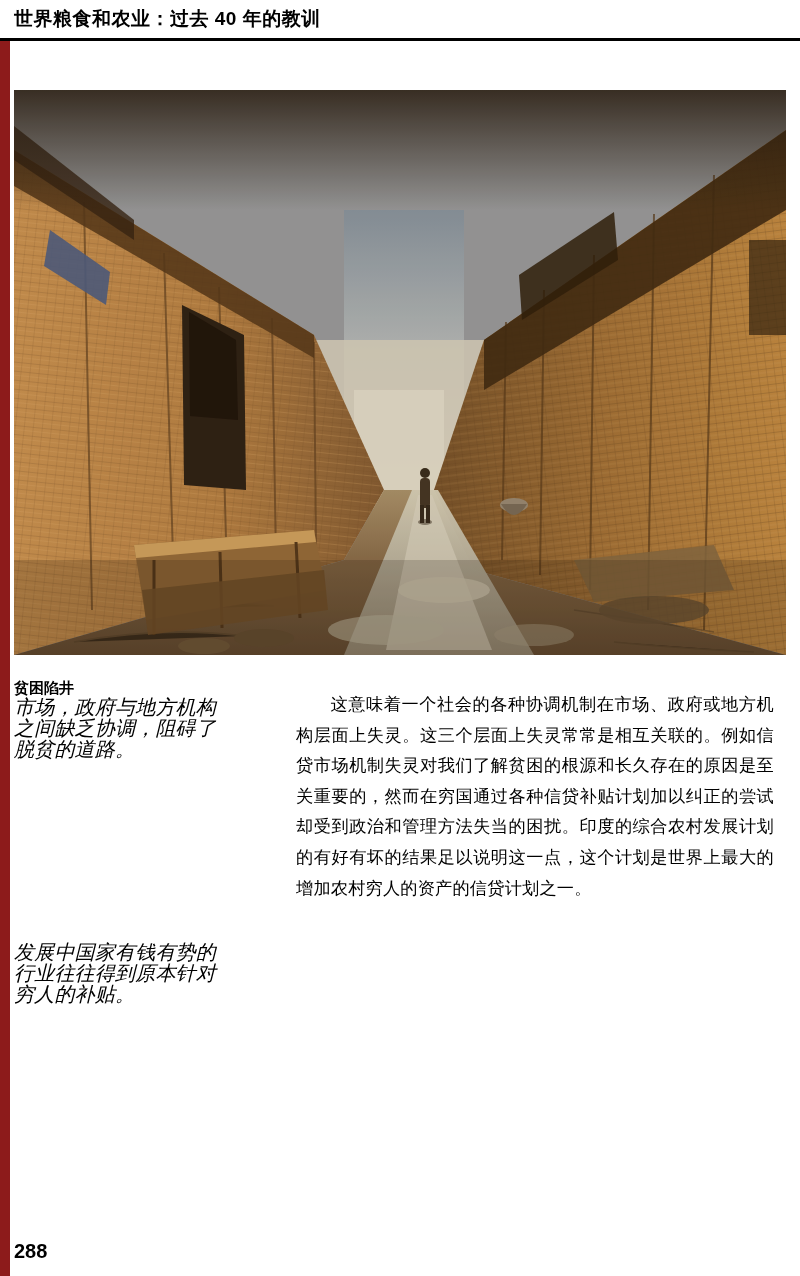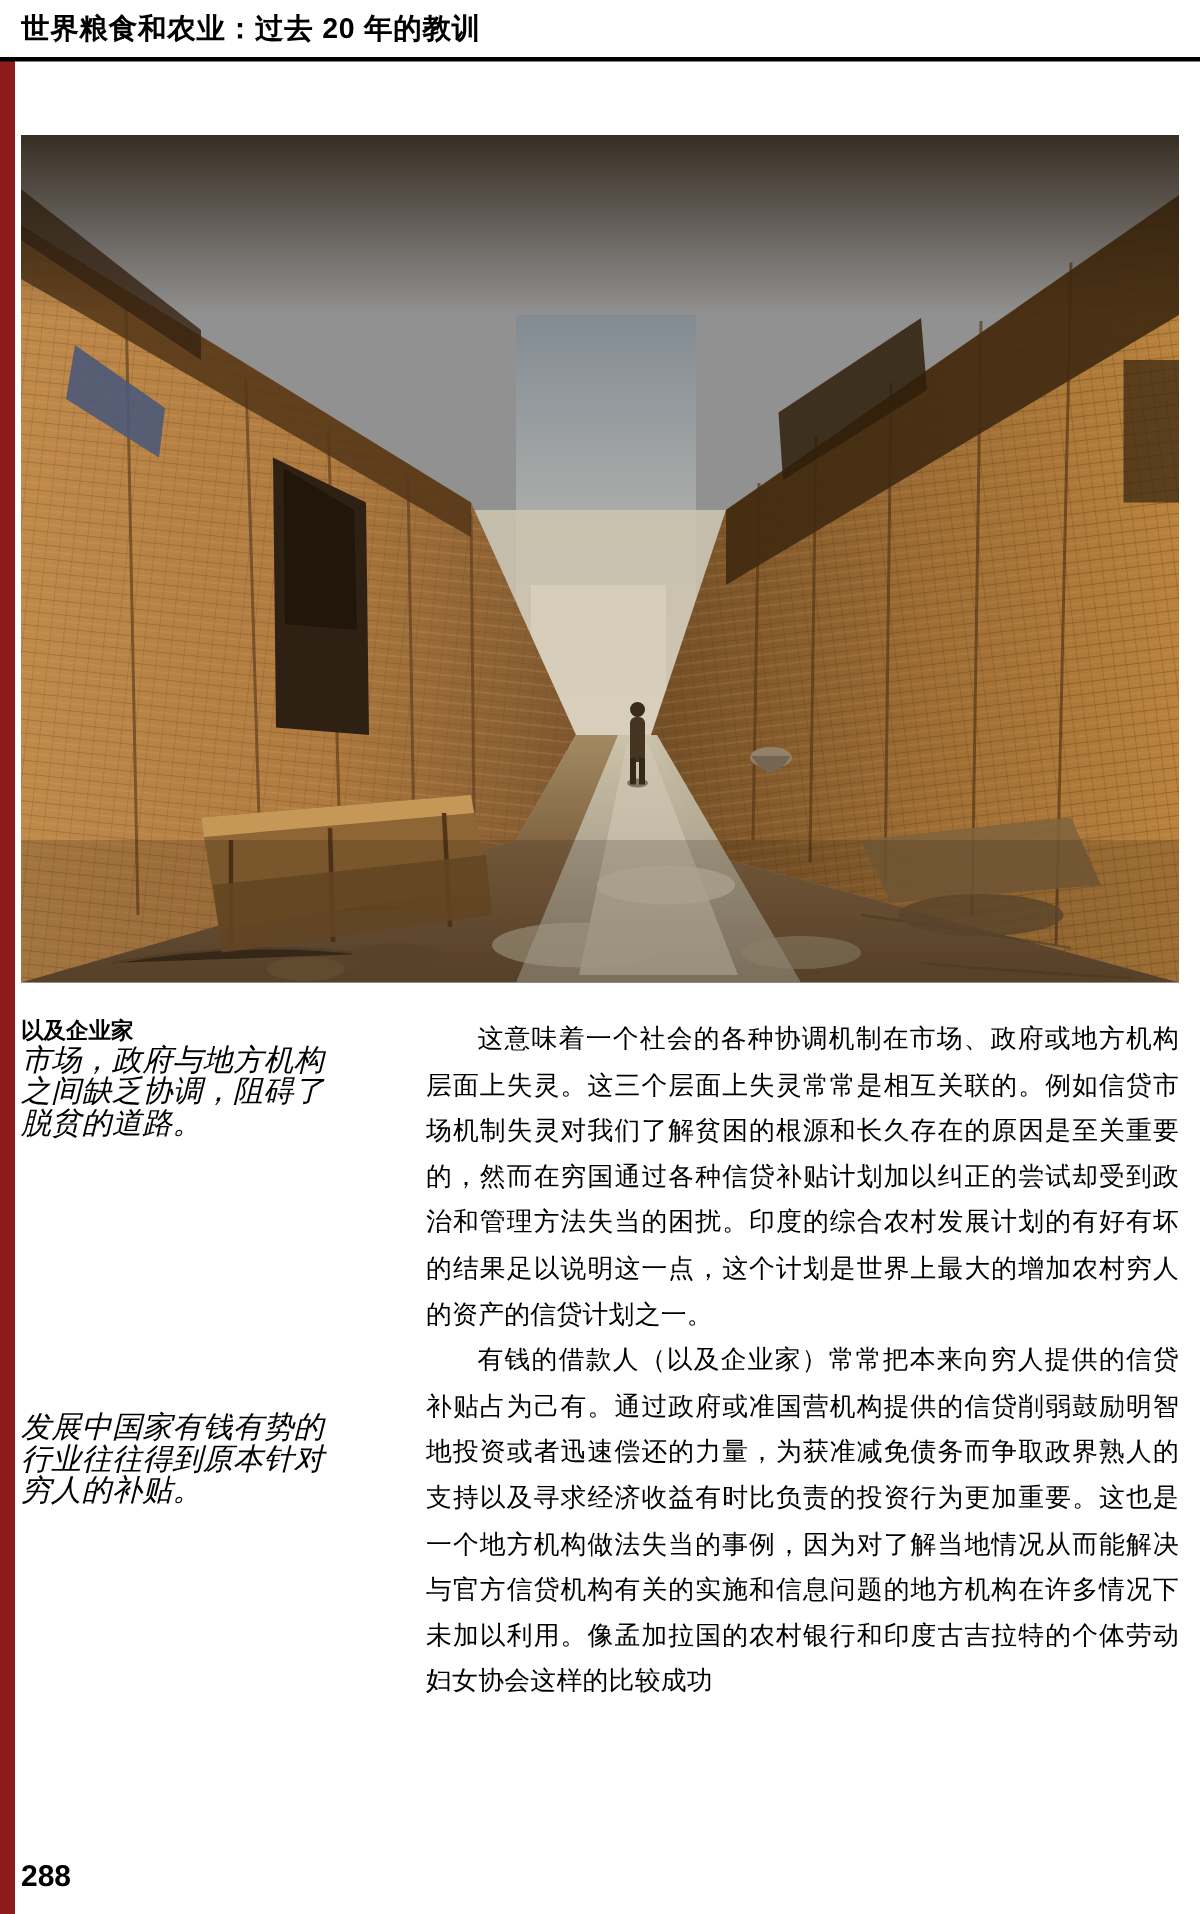--- a/index.html
+++ b/index.html
@@ -111,21 +111,21 @@
 
   .col-right {
     position: absolute;
     left: 270px;
     top: 0;
     width: 502px;
   }
   .body-par {
     font-size: 17.2px;
     line-height: 30.6px;
-    margin: 0;
+    margin: 12px;
     text-align: justify;
     text-justify: inter-character;
     text-indent: 2em;
     letter-spacing: 0.2px;
   }
   .sup {
     font-size: 11px;
     vertical-align: super;
   }
 
@@ -139,21 +139,21 @@
     font-size: 20px;
   }
 </style>
 </head>
 <body>
 
 <div class="edge-bar"></div>
 <div class="edge-bar-white-top"></div>
 
 <div class="page-header">
-  <div class="header-title">世界粮食和农业：过去 20 年的教训</div>
+  <div class="header-title">世界粮食和农业：过去 40 年的教训</div>
   <div class="header-rule"></div>
 </div>
 
 <div class="photo-frame">
   <svg class="photo-canvas" viewBox="0 0 772 565" preserveAspectRatio="none">
     <defs>
       <linearGradient id="skyG" x1="0" y1="0" x2="0" y2="1">
         <stop offset="0%" stop-color="#7e8d9c"></stop>
         <stop offset="60%" stop-color="#b8bdbd"></stop>
         <stop offset="100%" stop-color="#d9d4c6"></stop>
@@ -280,27 +280,26 @@
     <ellipse cx="640" cy="520" rx="55" ry="14" fill="#5e4b33" opacity="0.8"></ellipse>
 
     <rect x="0" y="0" width="772" height="565" fill="#c07b2a" opacity="0.07"></rect>
     <rect x="0" y="470" width="772" height="95" fill="#201509" opacity="0.18"></rect>
   </svg>
 </div>
 
 <div class="content">
 
   <div class="col-left">
-    <p class="caption-title">以及企业家</p>
+    <p class="caption-title">贫困陷井</p>
     <p class="caption-body">市场，政府与地方机构之间缺乏协调，阻碍了脱贫的道路。</p>
     <div class="caption-block-2">
       <p class="caption-body">发展中国家有钱有势的行业往往得到原本针对穷人的补贴。</p>
     </div>
   </div>
 
   <div class="col-right">
     <p class="body-par">这意味着一个社会的各种协调机制在市场、政府或地方机构层面上失灵。这三个层面上失灵常常是相互关联的。例如信贷市场机制失灵对我们了解贫困的根源和长久存在的原因是至关重要的，然而在穷国通过各种信贷补贴计划加以纠正的尝试却受到政治和管理方法失当的困扰。印度的综合农村发展计划的有好有坏的结果足以说明这一点，这个计划是世界上最大的增加农村穷人的资产的信贷计划之一。</p>
-    <p class="body-par">有钱的借款人（以及企业家）常常把本来向穷人提供的信贷补贴占为己有。通过政府或准国营机构提供的信贷削弱鼓励明智地投资或者迅速偿还的力量，为获准减免债务而争取政界熟人的支持以及寻求经济收益有时比负责的投资行为更加重要。这也是一个地方机构做法失当的事例，因为对了解当地情况从而能解决与官方信贷机构有关的实施和信息问题的地方机构在许多情况下未加以利用。像孟加拉国的农村银行和印度古吉拉特的个体劳动妇女协会这样的比较成功</p>
   </div>
 
 </div>
 
 <div class="folio">288</div>
 
 </body></html>

